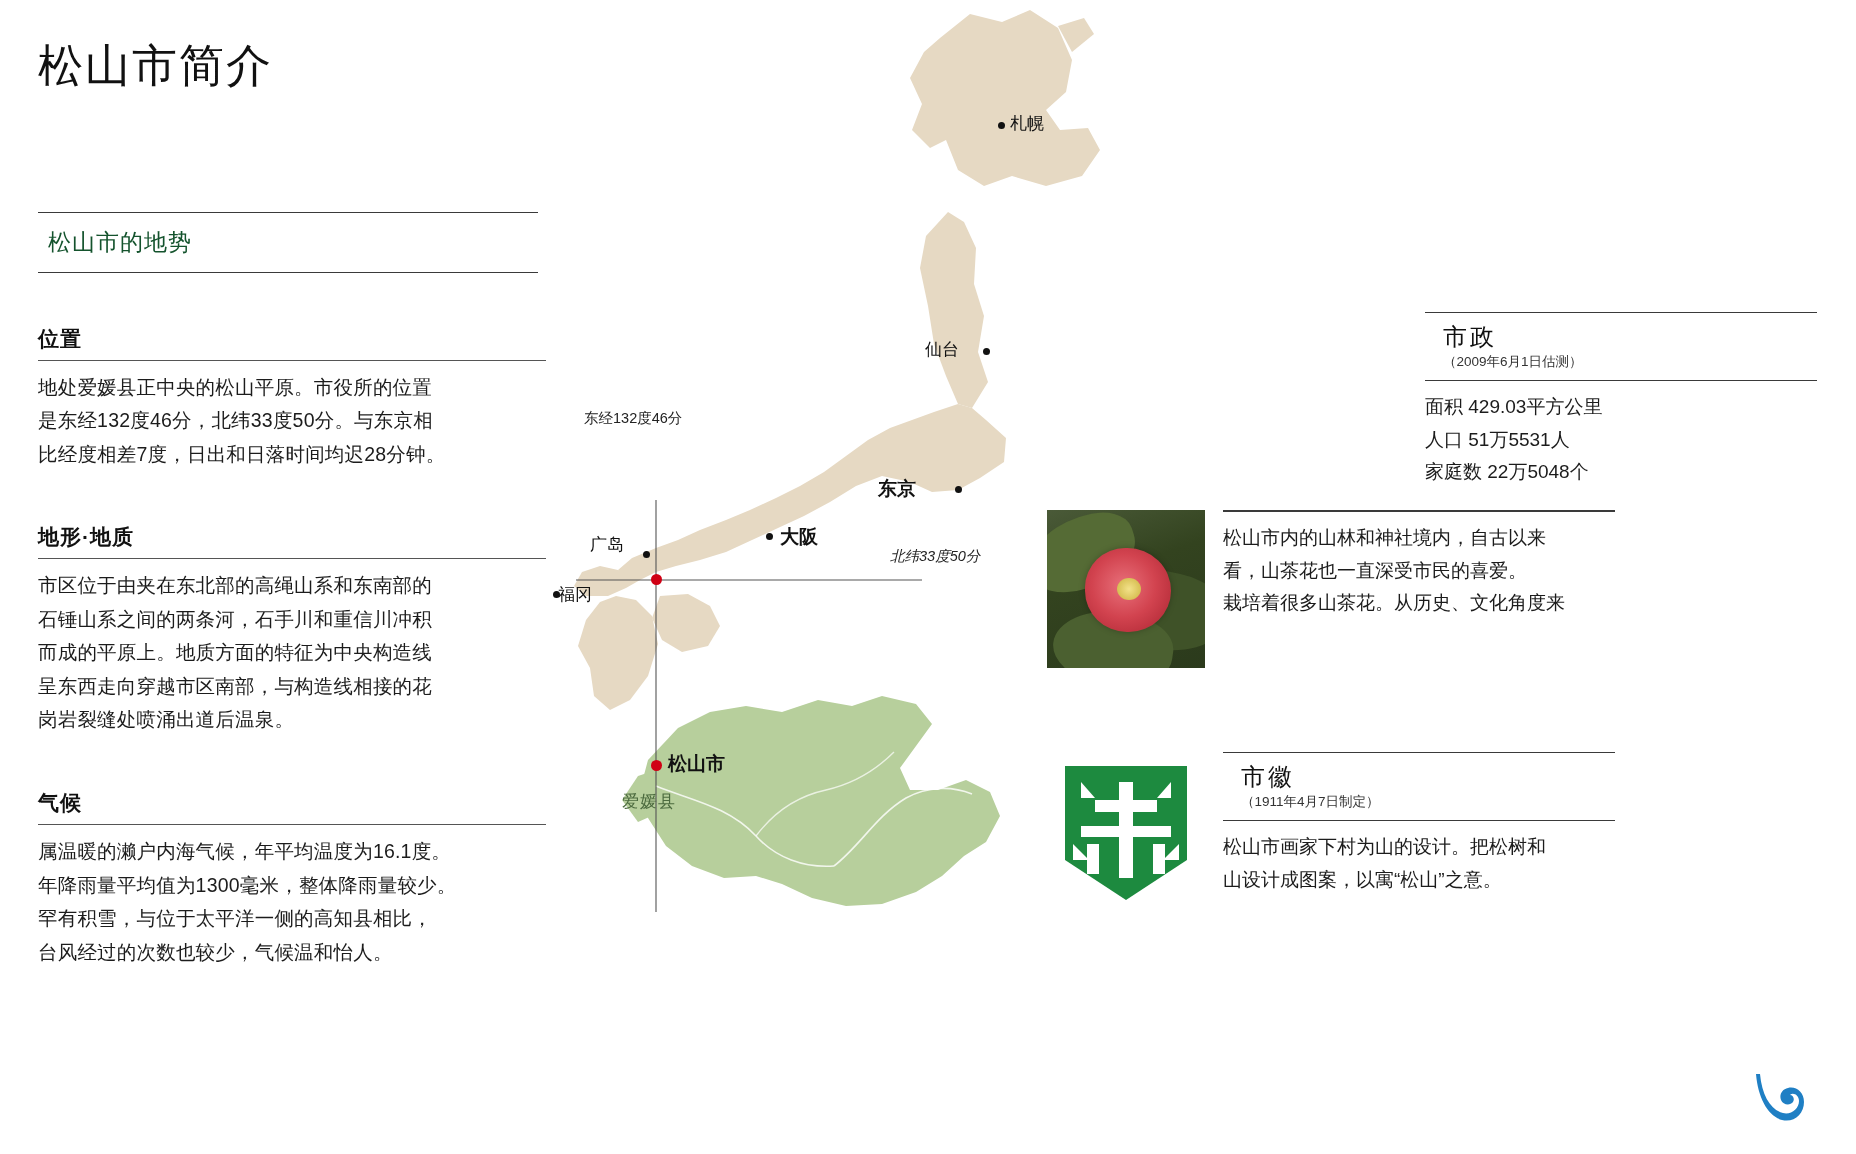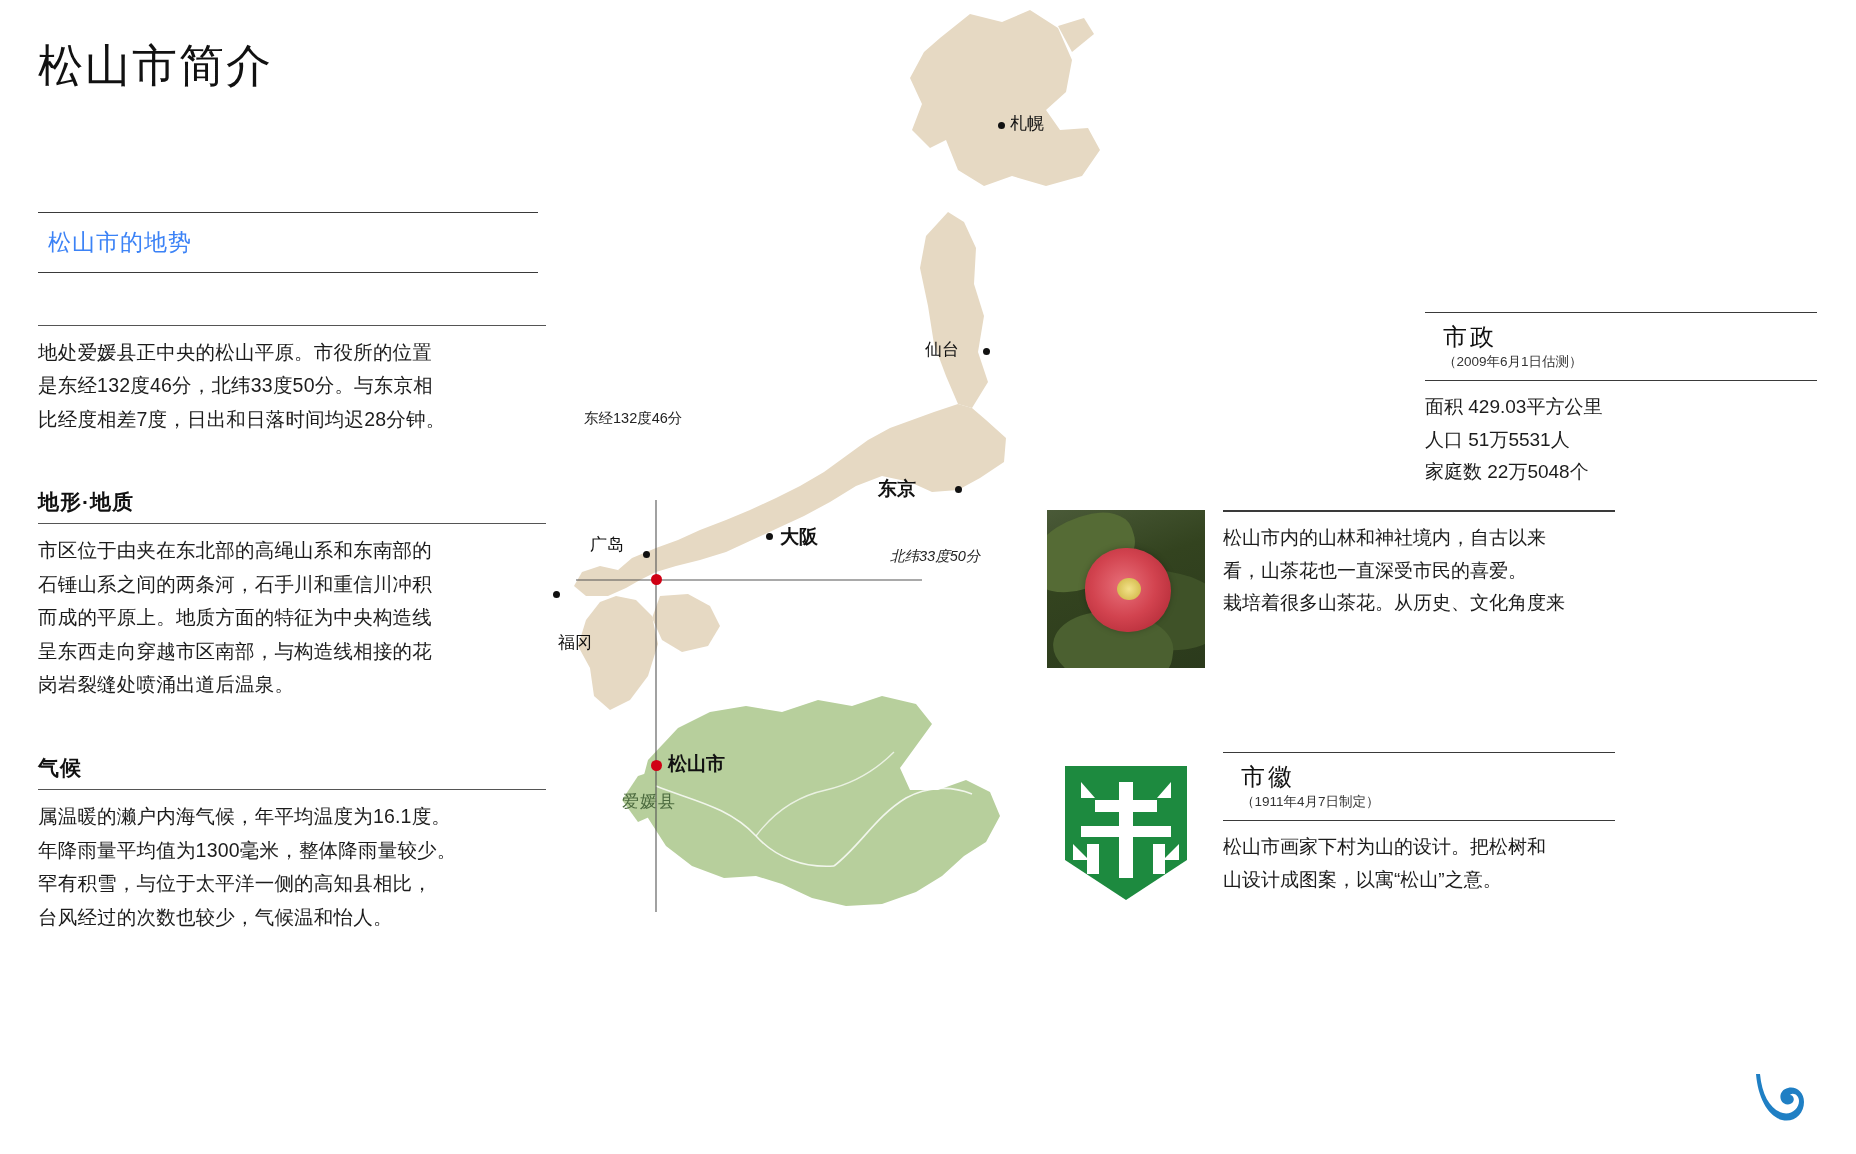--- a/index.html
+++ b/index.html
@@ -40,21 +40,21 @@
     width: 500px;
   }
   .rule-bottom {
     border-top: 1.5px solid #3a3a3a;
     width: 500px;
   }
   .section-head-text {
     font-size: 23px;
     letter-spacing: 1px;
     padding: 14px 0 14px 10px;
-    color: #3b82f6;
+    color: #14532d;
   }
 
   .block {
     margin-top: 52px;
     width: 508px;
   }
   .block-title {
     font-size: 21px;
     font-weight: 600;
     letter-spacing: 1px;
@@ -215,20 +215,21 @@
 
   <h1 class="main-title">松山市简介</h1>
 
   <div class="section-head-box">
     <div class="rule-top"></div>
     <div class="section-head-text">松山市的地势</div>
     <div class="rule-bottom"></div>
   </div>
 
   <div class="block">
+    <div class="block-title">位置</div>
     <div class="block-rule"></div>
     <div class="block-body">
       <div>地处爱媛县正中央的松山平原。市役所的位置</div>
       <div>是东经132度46分，北纬33度50分。与东京相</div>
       <div>比经度相差7度，日出和日落时间均迟28分钟。</div>
     </div>
   </div>
 
   <div class="block">
     <div class="block-title">地形·地质</div>
@@ -295,21 +296,21 @@
   <div class="city-dot" style="left:395px; top:486px;"></div>
   <div class="map-label big" style="left:318px; top:476px;">东京</div>
 
   <div class="city-dot" style="left:206px; top:533px;"></div>
   <div class="map-label big" style="left:220px; top:524px;">大阪</div>
 
   <div class="city-dot" style="left:83px; top:551px;"></div>
   <div class="map-label" style="left:30px; top:533px;">广岛</div>
 
   <div class="city-dot" style="left:-7px; top:591px;"></div>
-  <div class="map-label" style="left:-2px; top:583px;margin-top:48px;">福冈</div>
+  <div class="map-label" style="left:-2px; top:583px;">福冈</div>
 
   <div class="red-dot" style="left:91px; top:574px;"></div>
 
   <div class="red-dot" style="left:91px; top:760px;"></div>
   <div class="map-label big" style="left:108px; top:751px;">松山市</div>
 
   <div class="pref-label" style="left:62px; top:790px;">爱媛县</div>
 </div>
 
 <div class="right-col">

